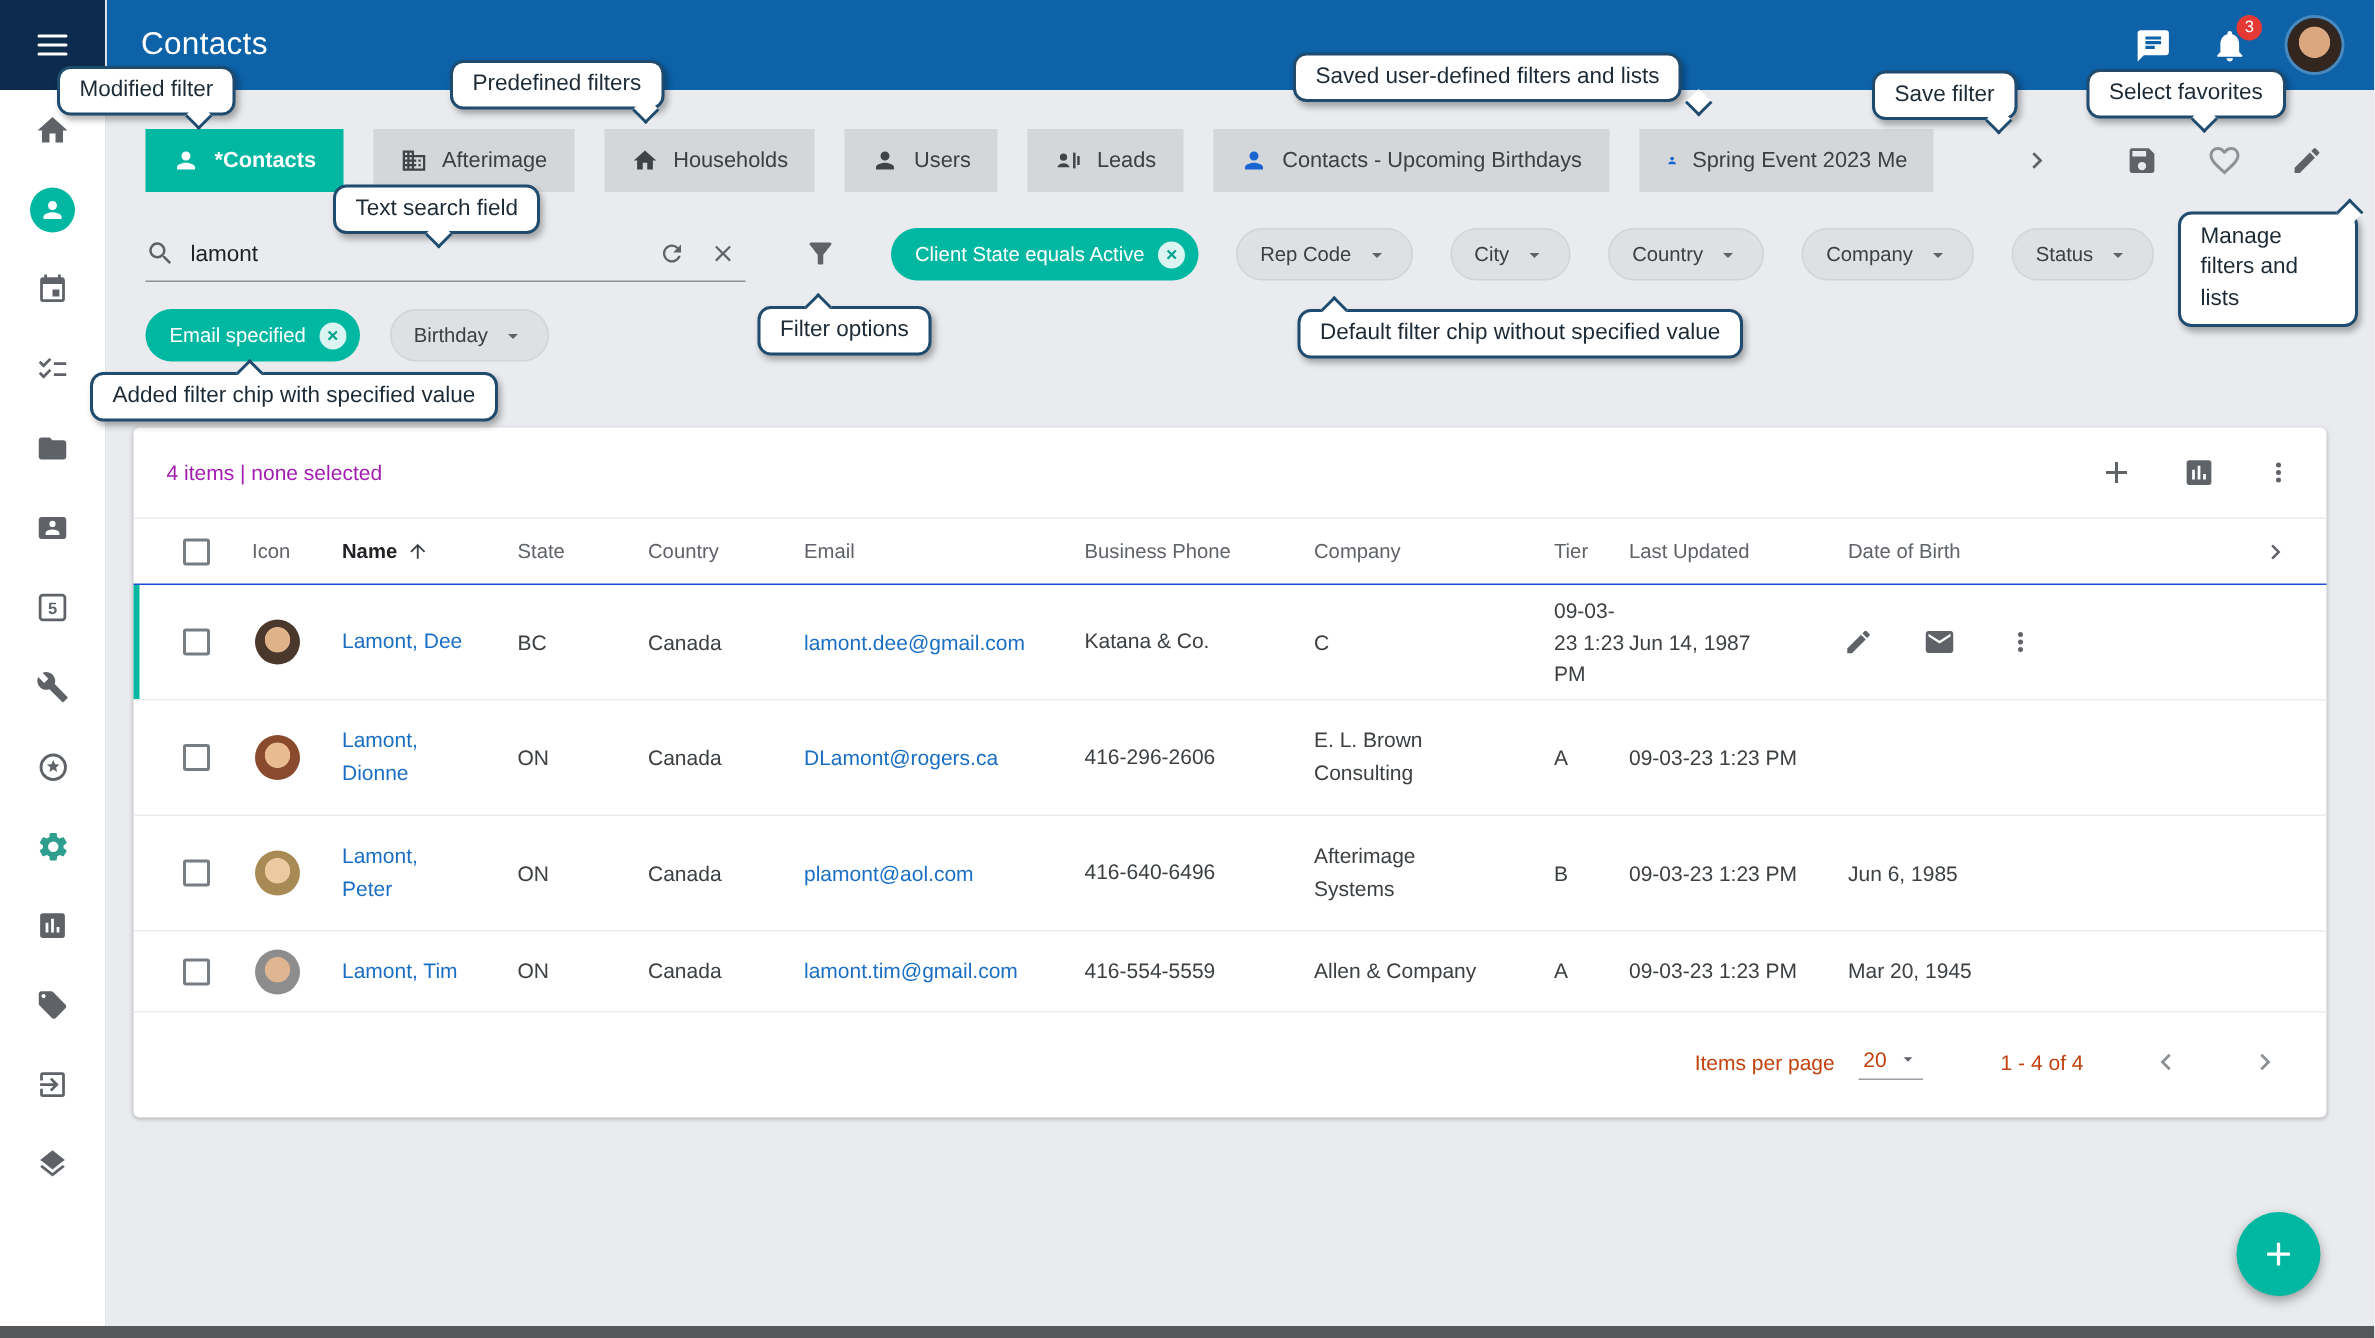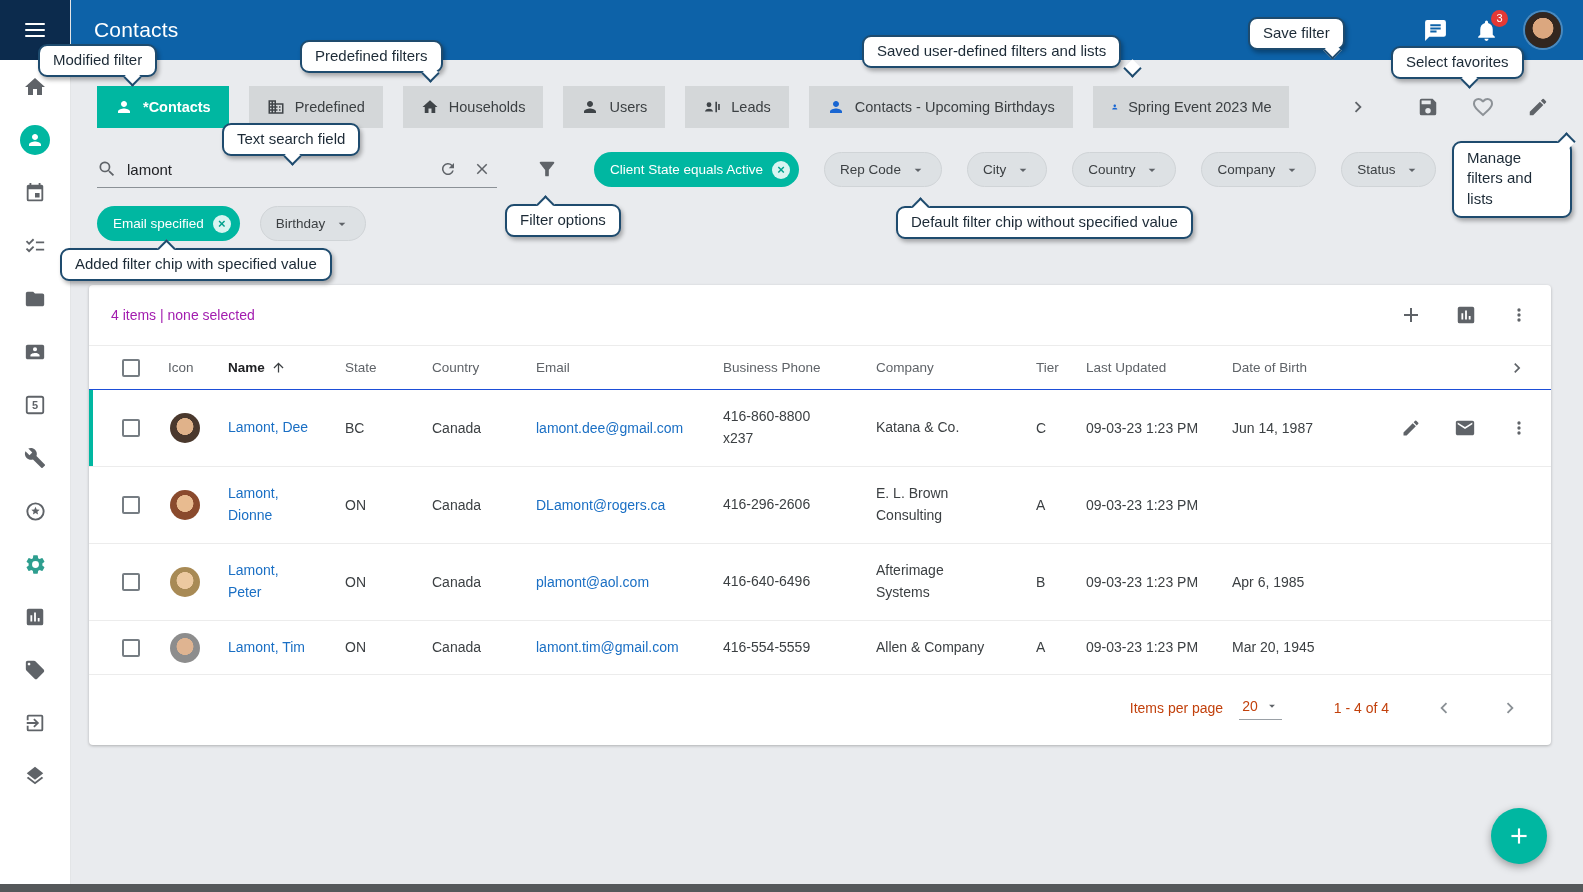--- a/index.html
+++ b/index.html
@@ -82,25 +82,25 @@
 
   
   .callout{position:absolute;z-index:30;background:#fff;border:2px solid #1e4b6e;border-radius:9px;padding:5px 13px 7px;font-size:15px;color:#1c2a36;white-space:nowrap;box-shadow:2px 3px 4px rgba(0,0,0,.3)}
   .callout .tail{position:absolute;width:13px;height:13px;background:#fff;transform:rotate(45deg)}
   .tail-b{bottom:-8.5px;border-right:2px solid #1e4b6e;border-bottom:2px solid #1e4b6e}
   .tail-t{top:-8.5px;border-left:2px solid #1e4b6e;border-top:2px solid #1e4b6e}
   .co-1{left:38px;top:44px}   .co-1 .tail{left:86px}
   .co-2{left:300px;top:40px}  .co-2 .tail{left:122px}
   .co-3{left:222px;top:123px} .co-3 .tail{left:62px}
   .co-4{left:862px;top:35px}  .co-4 .tail{left:262px}
-  .co-5{left:1248px;top:17px} .co-5 .tail{left:76px}
+  .co-5{left:1248px;top:47px} .co-5 .tail{left:76px}
   .co-6{left:1391px;top:46px} .co-6 .tail{left:70px}
   .co-7{left:1452px;top:141px;white-space:normal;width:120px;line-height:1.35} .co-7 .tail{left:106px}
   .co-8{left:505px;top:204px} .co-8 .tail{left:32px}
-  .co-9{left:896px;top:206px} .co-9 .tail{left:16px}
+  .co-9{left:865px;top:206px} .co-9 .tail{left:16px}
   .co-10{left:60px;top:248px} .co-10 .tail{left:98px}
 </style>
 </head>
 <body>
 
 <div class="screen">
 
   <header class="topbar">
     <div class="topbar-title">Contacts</div>
     <div class="topbar-right">
@@ -205,21 +205,21 @@
     <div class="tab active">
       <svg width="18" height="18" viewBox="0 0 24 24" fill="#fff">
           <path d="M12 12c2.21 0 4-1.79 4-4s-1.79-4-4-4-4 1.79-4 4 1.79 4 4 4zm0 2c-2.67 0-8 1.34-8 4v2h16v-2c0-2.66-5.33-4-8-4z"></path>
         </svg>
       <span>*Contacts</span>
     </div>
     <div class="tab">
       <svg width="18" height="18" viewBox="0 0 24 24" fill="#3f4448">
           <path d="M12 7V3H2v18h20V7H12zM6 19H4v-2h2v2zm0-4H4v-2h2v2zm0-4H4V9h2v2zm0-4H4V5h2v2zm4 12H8v-2h2v2zm0-4H8v-2h2v2zm0-4H8V9h2v2zm0-4H8V5h2v2zm10 12h-8v-2h2v-2h-2v-2h2v-2h-2V9h8v10zm-2-8h-2v2h2v-2zm0 4h-2v2h2v-2z"></path>
         </svg>
-      <span>Predefined</span>
+      <span>Afterimage</span>
     </div>
     <div class="tab">
       <svg width="18" height="18" viewBox="0 0 24 24" fill="#3f4448">
           <path d="M10 20v-6h4v6h5v-8h3L12 3 2 12h3v8z"></path>
         </svg>
       <span>Households</span>
     </div>
     <div class="tab">
       <svg width="18" height="18" viewBox="0 0 24 24" fill="#3f4448">
           <path d="M12 12c2.21 0 4-1.79 4-4s-1.79-4-4-4-4 1.79-4 4 1.79 4 4 4zm0 2c-2.67 0-8 1.34-8 4v2h16v-2c0-2.66-5.33-4-8-4z"></path>
@@ -397,21 +397,20 @@
       <div>
           <span class="cb"></span>
         </div>
       <div>
           <span class="avatar av1"></span>
         </div>
       <div class="cell"><a class="lnk w-name">Lamont, Dee</a></div>
       <div class="cell">BC</div>
       <div class="cell">Canada</div>
       <div class="cell"><a class="lnk">lamont.dee@gmail.com</a></div>
-      <div class="cell"><span class="w-ph">416-860-8800 x237</span></div>
       <div class="cell"><span class="w-co">Katana &amp; Co.</span></div>
       <div class="cell">C</div>
       <div class="cell">09-03-23 1:23 PM</div>
       <div class="cell">Jun 14, 1987</div>
       <div class="row-actions">
         <span>
             <svg width="20" height="20" viewBox="0 0 24 24" fill="#5f6368">
               <path d="M3 17.25V21h3.75L17.81 9.94l-3.75-3.75L3 17.25zM20.71 7.04a.996.996 0 0 0 0-1.41l-2.34-2.34a.996.996 0 0 0-1.41 0l-1.83 1.83 3.75 3.75 1.83-1.83z"></path>
             </svg>
           </span>
@@ -455,21 +454,21 @@
           <span class="avatar av3"></span>
         </div>
       <div class="cell"><a class="lnk w-name">Lamont, Peter</a></div>
       <div class="cell">ON</div>
       <div class="cell">Canada</div>
       <div class="cell"><a class="lnk">plamont@aol.com</a></div>
       <div class="cell"><span class="w-ph">416-640-6496</span></div>
       <div class="cell"><span class="w-co">Afterimage Systems</span></div>
       <div class="cell">B</div>
       <div class="cell">09-03-23 1:23 PM</div>
-      <div class="cell">Apr 6, 1985</div>
+      <div class="cell">Jun 6, 1985</div>
       <div></div>
     </div>
 
     <div class="tgrid trow r54">
       <div>
           <span class="cb"></span>
         </div>
       <div>
           <span class="avatar av4"></span>
         </div>

